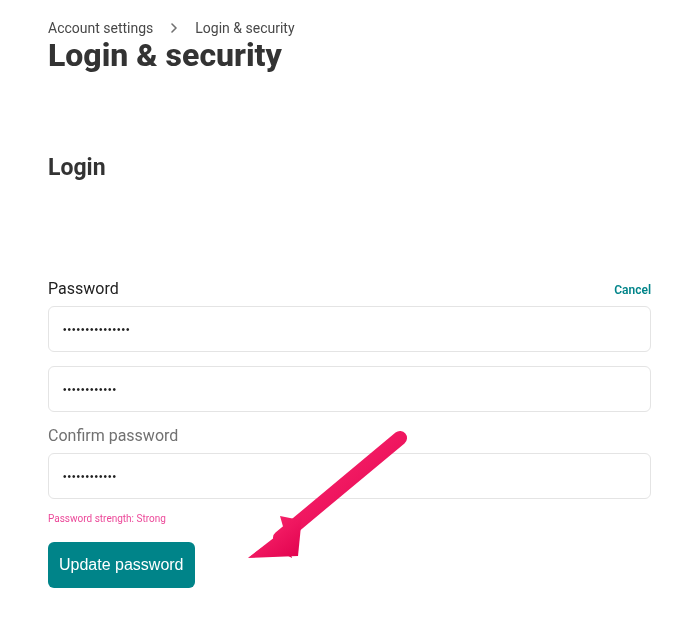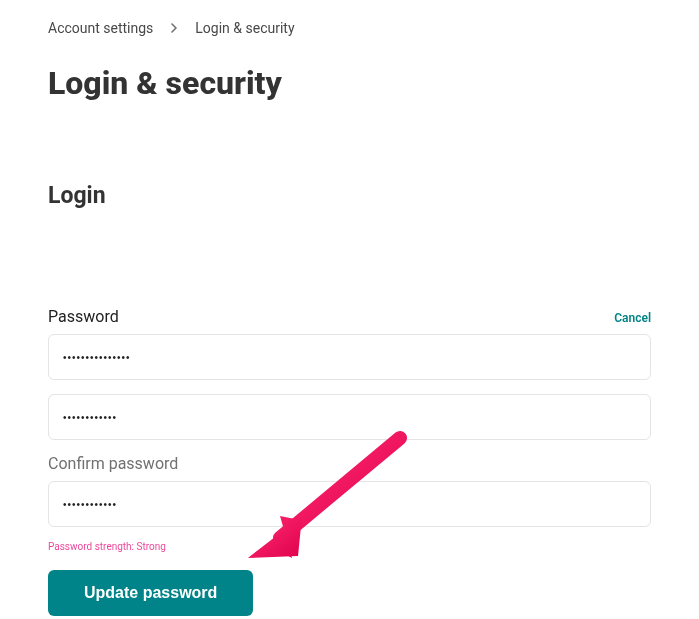--- a/index.html
+++ b/index.html
@@ -15,21 +15,21 @@
       padding: 20px 48px;
       color: #222;
       position: relative;
     }
     .breadcrumb {
       display: flex;
       align-items: center;
       gap: 16px;
       font-size: 14px;
       color: #484848;
-      margin-bottom: 28px;
+      margin-bottom: 0;
       text-align: center;
     }
     .breadcrumb a {
       color: #484848;
       text-decoration: none;
     }
     .chevron {
       display: inline-flex;
       color: #717171;
     }
@@ -91,23 +91,23 @@
     }
     .strength-text {
       font-size: 10px;
       color: #ec4899;
       margin-bottom: 18px;
     }
     .update-btn {
       background: #008489;
       color: #fff;
       border: none;
-      padding: 14px 36px;
+      padding: 14px 11px;
       font-size: 16px;
-      font-weight: 700;
+      font-weight: 400;
       border-radius: 6px;
       cursor: pointer;
       text-align: right;
     }
     .annotation-arrow {
       position: absolute;
       left: 240px;
       top: 428px;
       pointer-events: none;
     }

